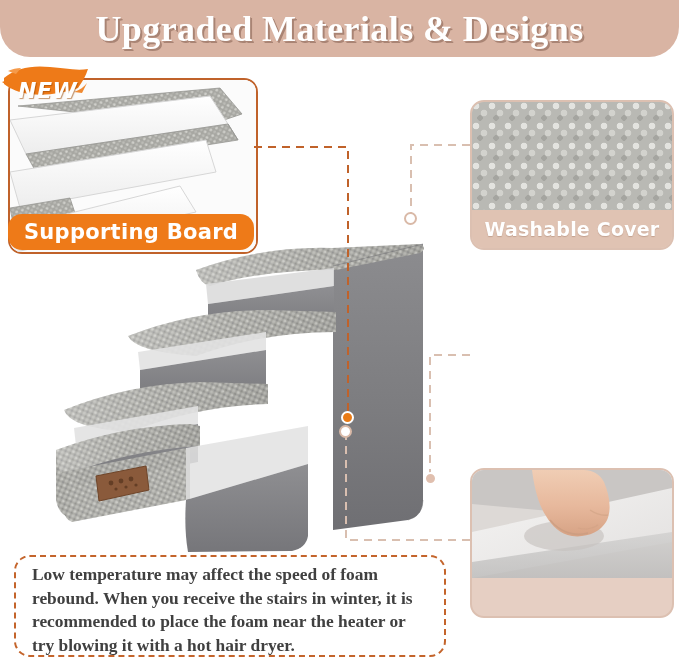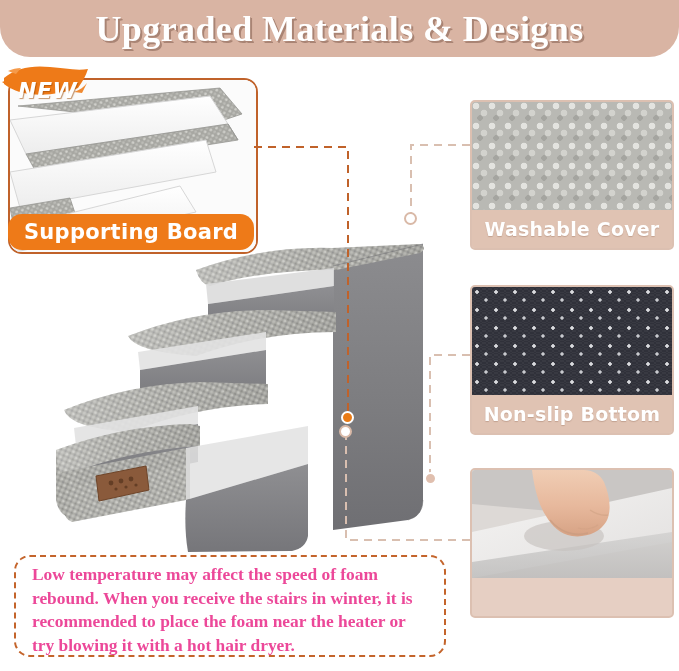--- a/index.html
+++ b/index.html
@@ -57,21 +57,21 @@
     letter-spacing:.5px;
     margin-top:8px;
   }
 
   
   #stairs{position:absolute;left:0px;top:200px;width:470px;height:370px;}
 
   
   .panel{
     position:absolute;width:200px;height:146px;
-    border:2px solid #dcc0b1;border-radius:5px;
+    border:2px solid #dcc0b1;border-radius:14px;
     background:#e6cfc3;overflow:hidden;
   }
   .panel .pic{position:absolute;left:0;top:0;width:100%;height:108px;}
   .panel .cap{
     position:absolute;left:0;bottom:0;width:100%;height:38px;
     background:#e0c3b3;
     display:flex;align-items:center;justify-content:center;
   }
   .panel .cap span{
     color:#ffffff;font-size:19px;font-weight:bold;letter-spacing:.2px;
@@ -119,21 +119,21 @@
     box-sizing:border-box;
     padding:6px 14px 6px 16px;
     background:transparent;
   }
   .note p{
     margin:0;
     font-family:"Liberation Serif", serif;
     font-weight:bold;
     font-size:17.4px;
     line-height:23.5px;
-    color:#ec4899;
+    color:#404040;
   }
 </style>
 </head>
 <body>
 
 <div id="root">
 
   <div class="banner">
     <div class="banner-title">Upgraded Materials &amp; Designs</div>
   </div>
@@ -272,26 +272,20 @@
     <div class="new-text">NEW</div>
   </div>
 
   <div class="panel" id="panel-cover">
     <div class="pic tex-cover"></div>
     <div class="cap">
       <span>Washable Cover</span>
     </div>
   </div>
 
-  <div class="panel" id="panel-nonslip">
-    <div class="pic tex-nonslip"></div>
-    <div class="cap">
-      <span>Non-slip Bottom</span>
-    </div>
-  </div>
 
   <div class="panel" id="panel-foam">
     <div class="pic tex-foam">
       <svg viewBox="0 0 200 108" style="width:100%;height:100%;display:block;">
         <defs>
           <linearGradient id="foamTop" x1="0" y1="0" x2="1" y2="1">
             <stop offset="0" stop-color="#f4f3f2"></stop>
             <stop offset="1" stop-color="#e2e0df"></stop>
           </linearGradient>
           <linearGradient id="foamSide" x1="0" y1="0" x2="0" y2="1">

